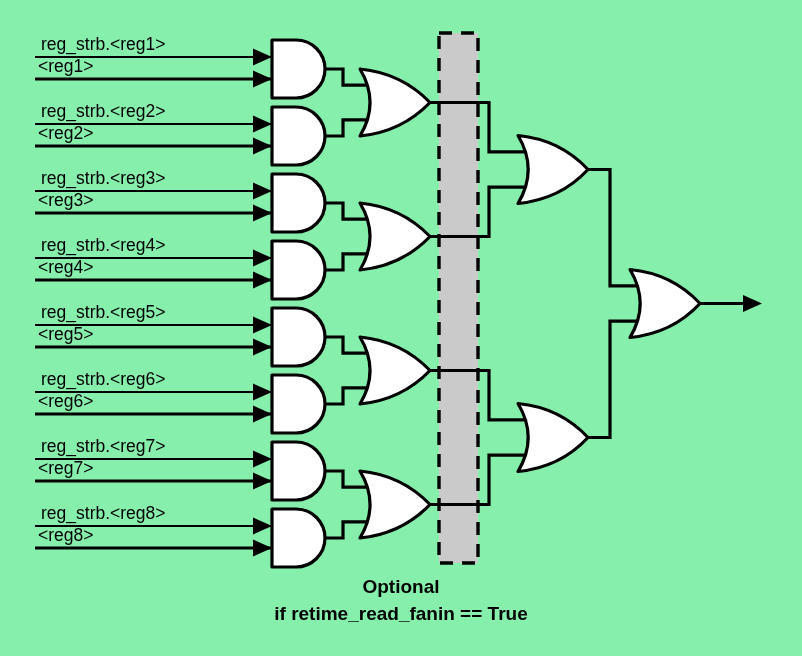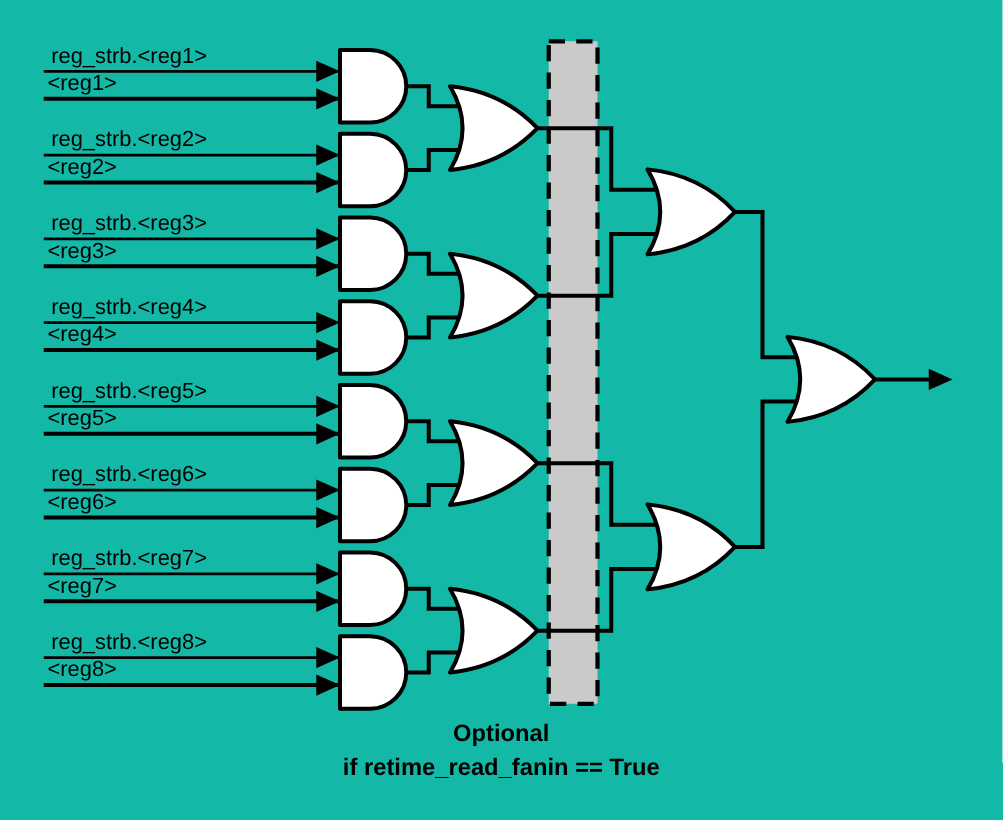--- a/index.html
+++ b/index.html
@@ -1,18 +1,18 @@
 <!DOCTYPE html>
 <html><head>
 <meta charset="utf-8">
 <style>
   html,body{margin:0;padding:0;background:#ffffff;}
   body{width:802px;height:656px;overflow:hidden;
        font-family:"Liberation Sans","DejaVu Sans",sans-serif;}
-  #stage{position:relative;width:802px;height:656px;background:#14b8a6;}
+  #stage{position:relative;width:802px;height:656px;background:#86efac;}
   svg{display:block;}
   .wire{stroke:#000;fill:none;}
   .gate{stroke:#000;fill:#ffffff;stroke-width:3.2;stroke-linejoin:round;}
   .arrowhead{fill:#000;stroke:none;}
   .sig-label{font-size:17.5px;fill:#000;font-family:"Liberation Sans","DejaVu Sans",sans-serif;}
   .caption{font-size:19px;font-weight:bold;fill:#000;
            font-family:"Liberation Sans","DejaVu Sans",sans-serif;}
   .optband{fill:#cacaca;stroke:#000;stroke-width:3.4;stroke-dasharray:13 9;}
 </style>
 </head>

